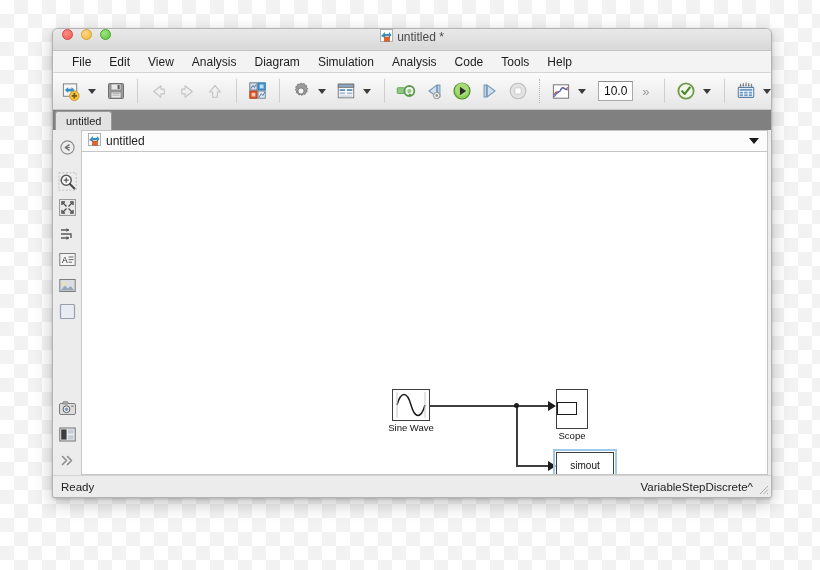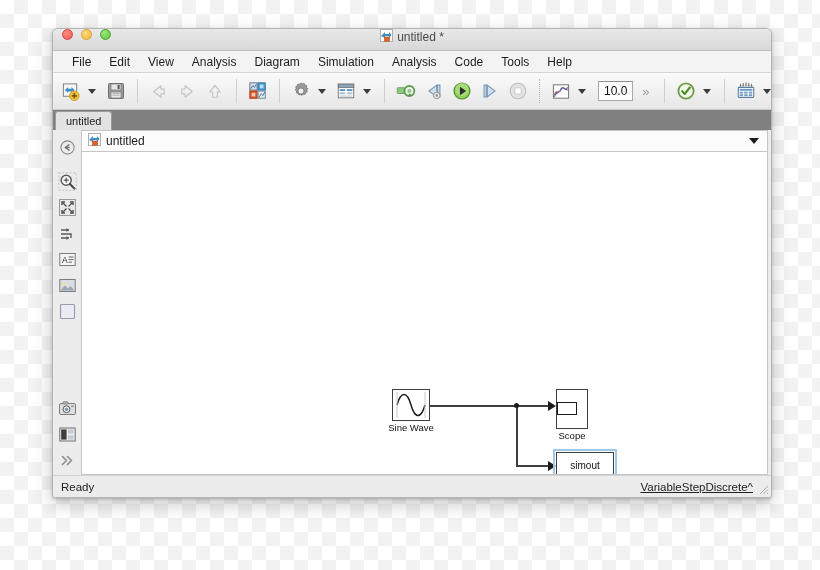--- a/index.html
+++ b/index.html
@@ -244,21 +244,21 @@
     display: flex;
     align-items: center;
     font-size: 11.5px;
     color: #222;
     padding: 0 8px;
     flex: 0 0 auto;
     position: relative;
   }
   .st-left   { flex: 0 0 auto; }
   .st-center { position: absolute; left: 0; right: 0; text-align: center; }
-  .st-right  { margin-left: auto; position: relative; z-index: 2; padding-right: 10px; text-decoration: underline; }
+  .st-right  { margin-left: auto; position: relative; z-index: 2; padding-right: 10px; }
   .grip {
     position: absolute;
     right: 2px; bottom: 2px;
     width: 11px; height: 11px;
   }
 
   
   .blk { position: absolute; }
   .blk-box {
     border: 1.4px solid #3f3f3f;

